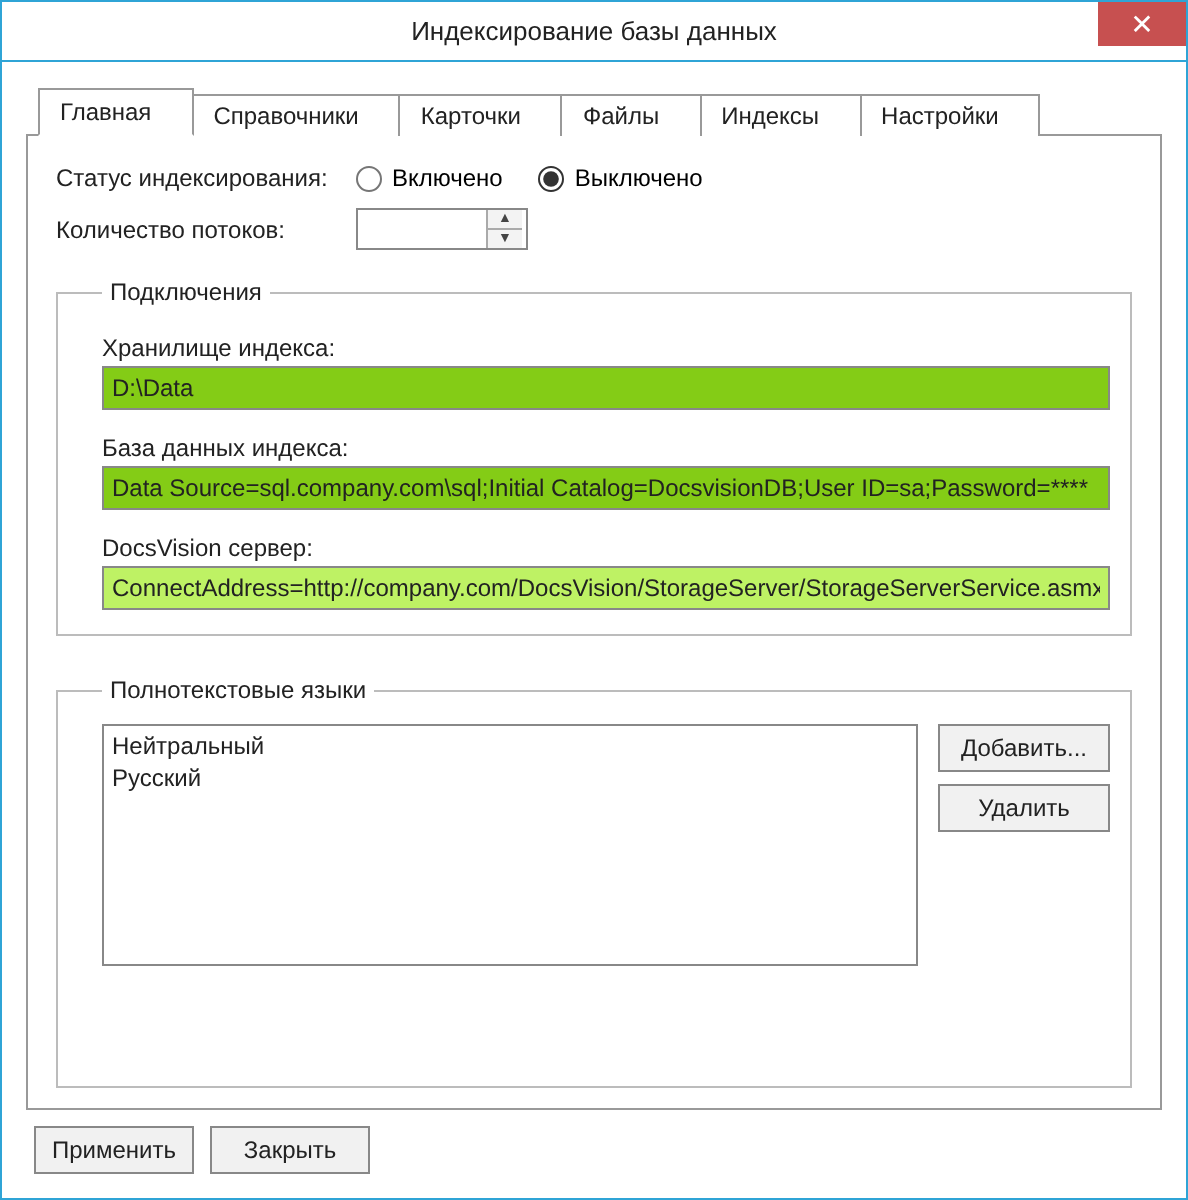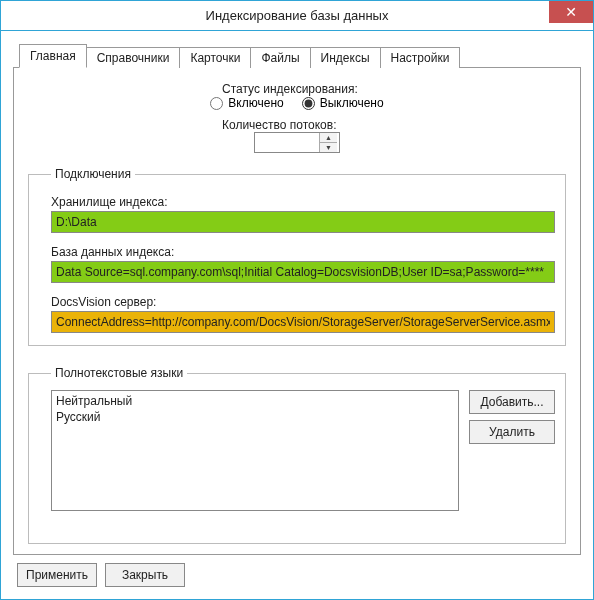--- a/index.html
+++ b/index.html
@@ -58,21 +58,21 @@
     display: flex;
     align-items: flex-end;
     position: relative;
     margin-left: 6px;
     z-index: 2;
   }
   .tab {
     border: 1px solid #999;
     border-bottom: none;
     background: #fff;
-    padding: 3px 10px 3px 10px;
+    padding: 3px 20px 3px 10px;
     font-size: 12px;
     color: #222;
     margin-right: -1px;
     position: relative;
     top: 1px;
     cursor: default;
   }
   .tab.active {
     background: #fff;
     border-bottom: 1px solid #fff;
@@ -89,21 +89,20 @@
     position: relative;
     z-index: 1;
     display: flex;
     flex-direction: column;
   }
   
   .row {
     display: flex;
     align-items: center;
     margin-bottom: 8px;
-    flex-direction: column;
   }
   .row label.lead {
     width: 150px;
     color: #222;
   }
   .radioset {
     display: flex;
     align-items: center;
     gap: 18px;
   }
@@ -155,21 +154,21 @@
   }
   .fldlabel { margin: 4px 0 2px 0; color: #222; }
   .textbox {
     width: 100%;
     height: 22px;
     border: 1px solid #888;
     padding: 2px 4px;
     font-family: inherit;
     font-size: 12px;
     color: #222;
-    background: #eab308;
+    background: #bef264;
   }
   .textbox.readonly {
     background: #84cc16;
   }
   .spacer8 { height: 8px; }
 
   
   .langs-body {
     display: flex;
     gap: 10px;

